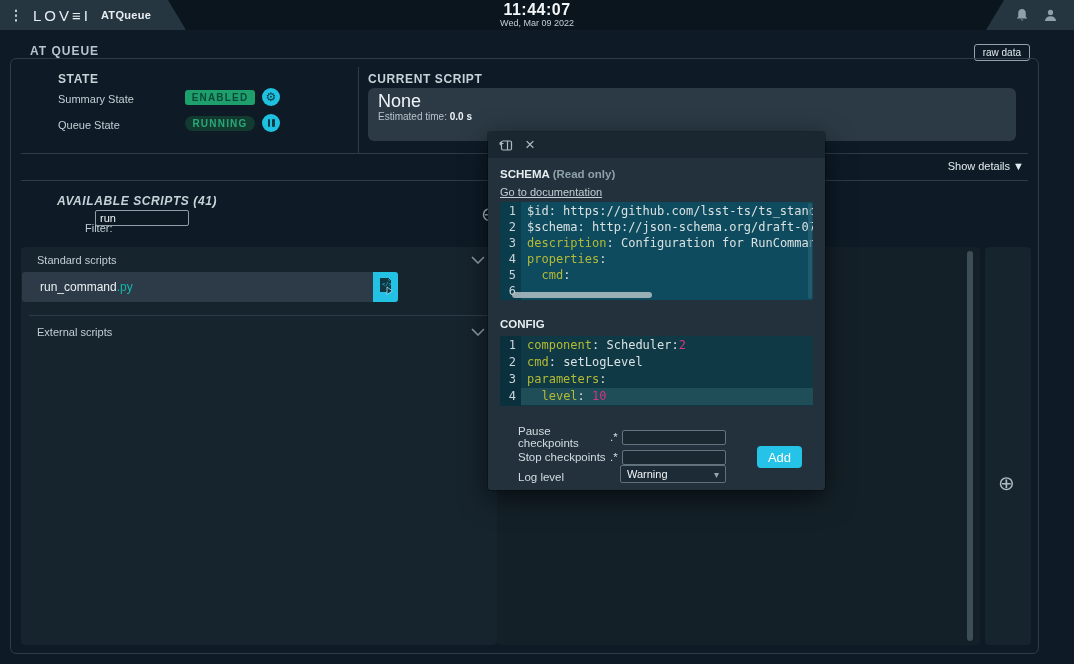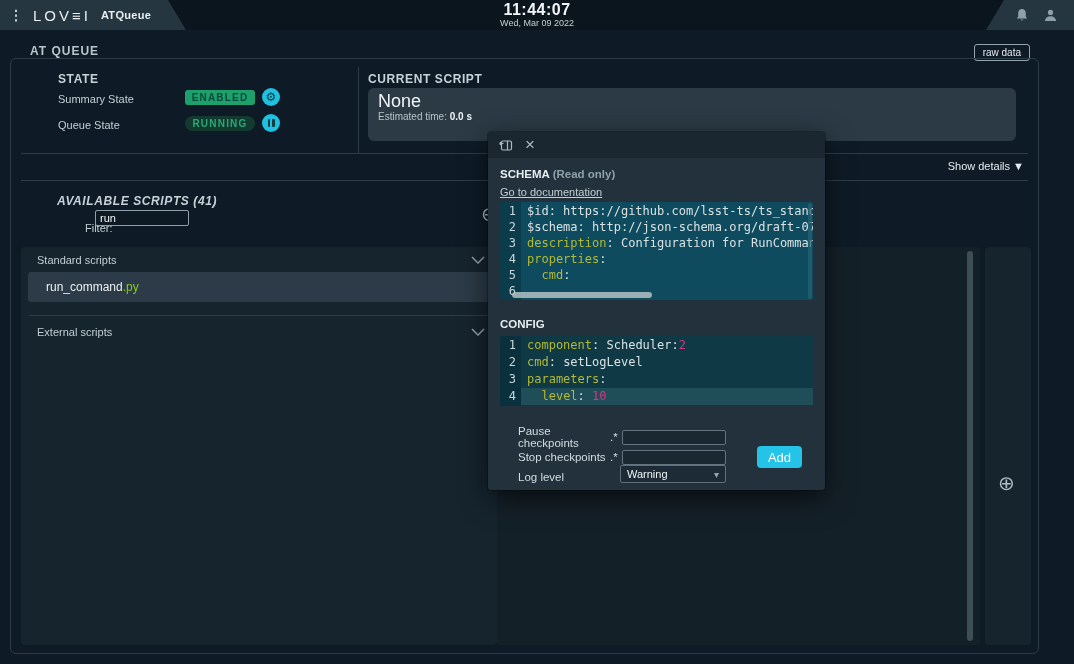--- a/index.html
+++ b/index.html
@@ -47,24 +47,24 @@
   .cs-line{font-size:10px;color:#b6c3c9;line-height:13px;}
   .cs-line b{color:#f0f4f6;}
   .show-details{right:14px;top:101px;font-size:11px;color:#e4ebee;cursor:pointer;}
   .filter-input{left:84px;top:151px;width:94px;height:16px;background:#0d1a24;border:1px solid #8fa0a8;
     border-radius:2px;color:#f0f4f6;font-size:11px;padding:0 4px;box-sizing:border-box;font-family:"Liberation Sans",sans-serif;}
   .subpanel{background:#16242e;border-radius:4px;}
   .left-panel{left:10px;top:188px;width:476px;height:398px;}
   .group-row{position:absolute;left:0;right:0;height:26px;display:flex;align-items:center;
     justify-content:space-between;padding:0 12px 0 16px;cursor:pointer;}
   .group-row .lbl{font-size:11px;}
-  .script-row{position:absolute;left:7px;top:25px;width:499px;height:30px;background:#2c3b47;
+  .script-row{position:absolute;left:1px;top:25px;width:376px;height:30px;background:#2c3b47;
     border-radius:3px;display:flex;align-items:center;padding-left:18px;box-sizing:border-box;cursor:pointer;}
   .script-name{font-size:12px;color:#eaf0f2;}
-  .script-ext{font-size:12px;color:#84cc16;}
+  .script-ext{font-size:12px;color:#14b8a6;}
   .launch-btn{position:absolute;right:0;top:0;width:25px;height:30px;background:#23c2e4;
     border-radius:0 3px 3px 0;display:flex;align-items:center;justify-content:center;cursor:pointer;border:none;}
   .list-div{position:absolute;left:8px;right:8px;top:68px;height:1px;background:#2c3d48;}
   .right-panel{left:486px;top:188px;width:483px;height:398px;background:#142028;border-radius:4px;}
   .v-scrollbar{position:absolute;right:7px;top:4px;width:6px;bottom:4px;background:#3e4e57;border-radius:3px;cursor:pointer;}
   .narrow-col{left:974px;top:188px;width:46px;height:398px;}
   .circle-icon{font-size:20px;color:#aebbc2;cursor:pointer;line-height:20px;}
   
   .modal{position:absolute;left:488px;top:132px;width:337px;height:358px;background:#22313c;
     border-radius:3px;box-shadow:0 8px 28px rgba(0,0,0,.6),0 0 0 1px rgba(0,0,0,.25);z-index:10;}

